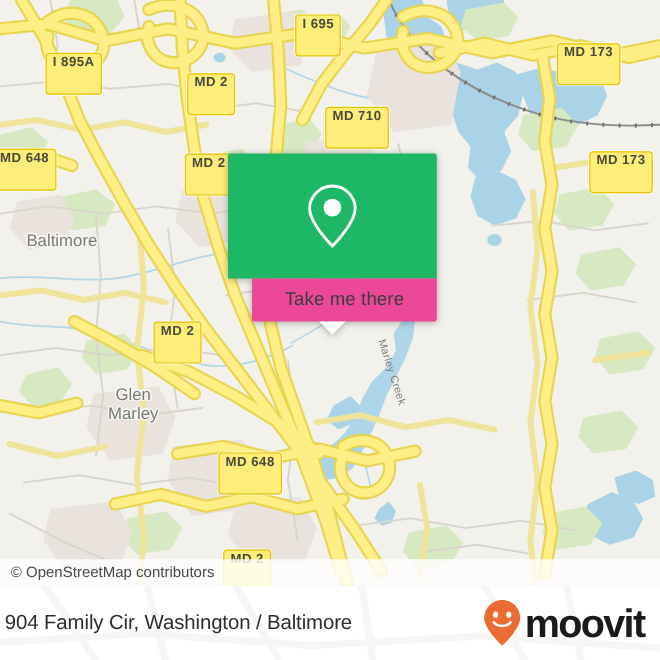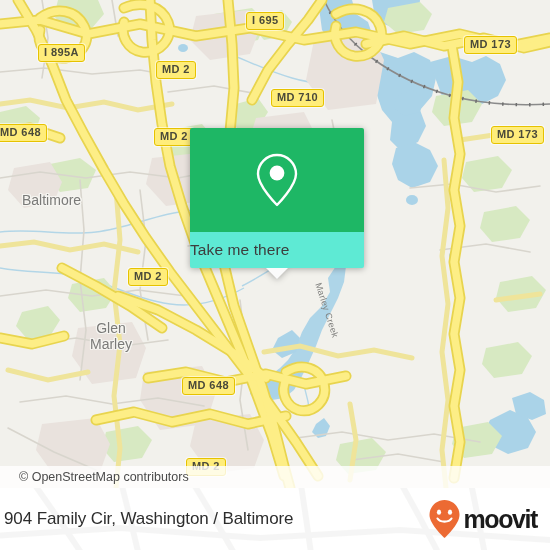--- a/index.html
+++ b/index.html
@@ -35,21 +35,21 @@
   .shield {
     position: absolute;
     background: #ffed7a;
     border: 1px solid #e6c200;
     border-radius: 3px;
     color: #4a4a3a;
     font-family: "Liberation Sans", sans-serif;
     font-size: 11px;
     font-weight: bold;
     letter-spacing: 0.4px;
-    padding: 2px 5px 3px 5px;
+    padding: 2px 5px 20px 5px;
     white-space: nowrap;
     line-height: 11px;
     box-shadow: 0 0 0 1px rgba(255,255,255,0.55);
   }
 
   
   .place-label {
     position: absolute;
     color: #7a7a78;
     font-family: "Liberation Sans", sans-serif;
@@ -78,21 +78,21 @@
     position: absolute;
     left: 0;
     top: 466px;
     width: 550px;
     height: 22px;
     background: rgba(255,255,255,0.80);
     color: #4a4a4a;
     font-family: "Liberation Sans", sans-serif;
     font-size: 12.5px;
     line-height: 22px;
-    padding-left: 19px;
+    padding-left: 9px;
     box-sizing: border-box;
     white-space: nowrap;
   }
 
   
   #popup {
     position: absolute;
     left: 190px;
     top: 128px;
     width: 174px;
@@ -101,25 +101,26 @@
   #popup-head {
     height: 104px;
     background: #1eb765;
     border-radius: 2px 2px 0 0;
     display: flex;
     align-items: center;
     justify-content: center;
   }
   #popup-body {
     height: 36px;
-    background: #5eead4;
+    background: #ec4899;
     border-radius: 0 0 2px 2px;
     display: flex;
     align-items: center;
-    justify-content: flex-start;
+    justify-content: center;
+    margin-left: 20px;
   }
   #popup-label {
     color: #3d3d3d;
     font-family: "Liberation Sans", sans-serif;
     font-size: 15.5px;
     letter-spacing: 0.1px;
   }
   #popup-tail {
     position: absolute;
     left: 50%;
@@ -166,21 +167,21 @@
     right: 13px;
     top: 0;
     height: 62px;
     display: flex;
     align-items: center;
     gap: 2px;
   }
   #brand-word {
     color: #1b1b1b;
     font-family: "Liberation Sans", sans-serif;
-    font-size: 25px;
+    font-size: 33px;
     font-weight: bold;
     letter-spacing: -1.4px;
     line-height: 33px;
   }
 </style>
 </head>
 <body>
 
 <div id="app">
 

